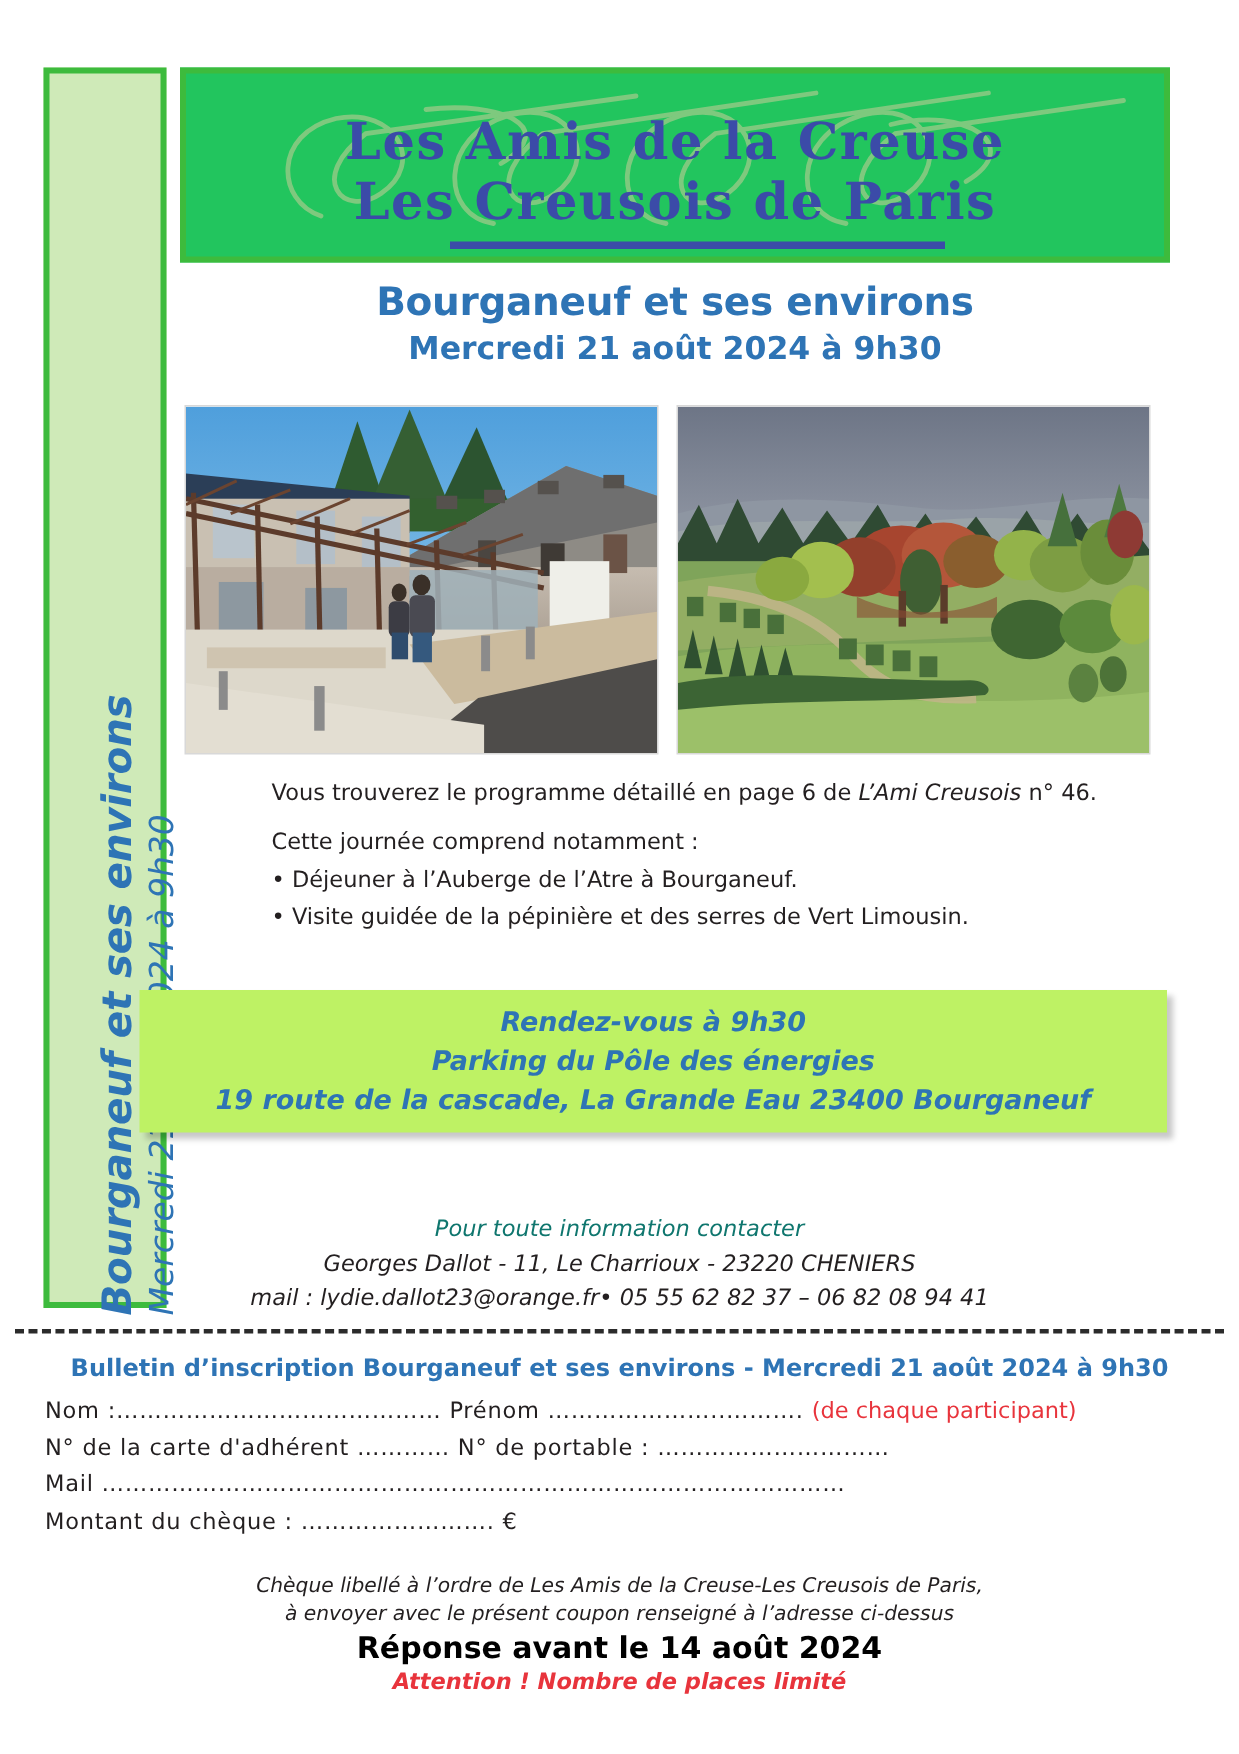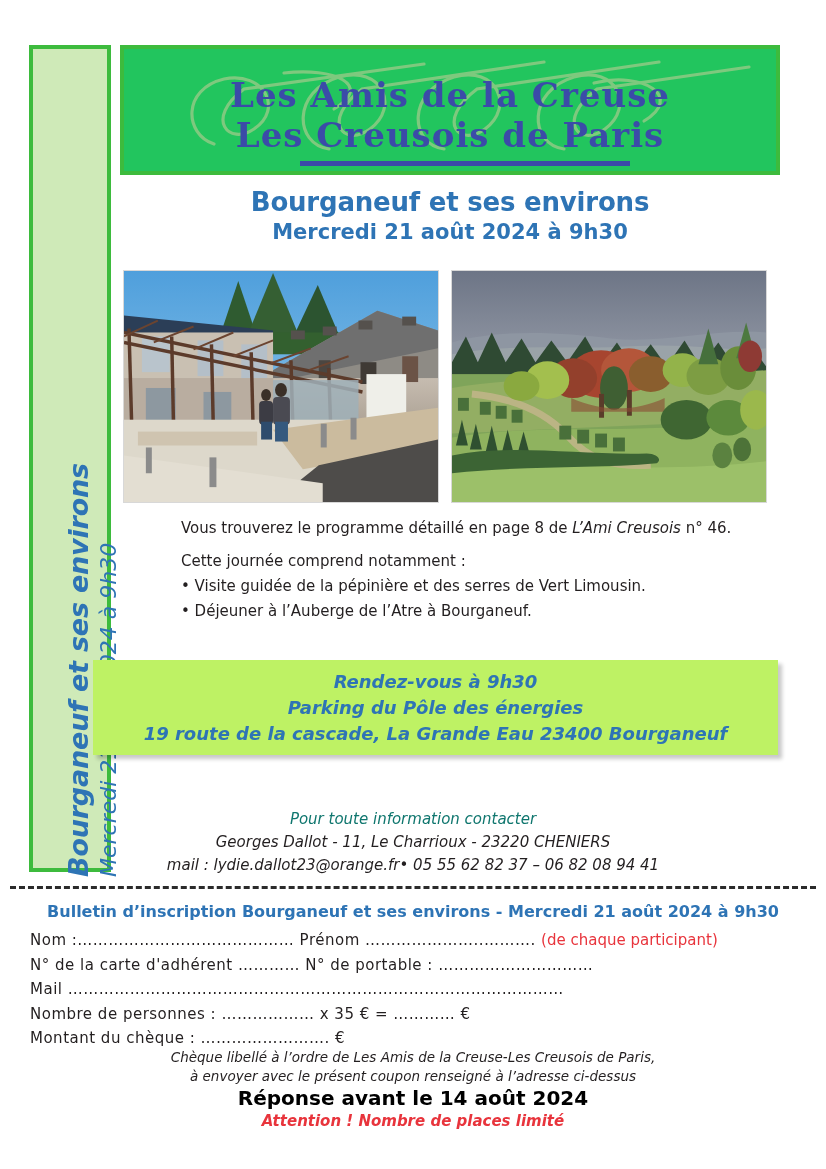--- a/index.html
+++ b/index.html
@@ -350,25 +350,25 @@
           <path d="M66 184 L72 162 L78 184 Z"></path>
         </g>
         <path d="M0 186 C60 174, 130 186, 196 184 C206 184, 212 190, 206 194 C140 200, 70 196, 0 204 Z" fill="#3c6434"></path>
         <ellipse cx="272" cy="186" rx="10" ry="13" fill="#5b8240"></ellipse>
         <ellipse cx="292" cy="180" rx="9" ry="12" fill="#4d7338"></ellipse>
       </svg>
     </div>
   </div>
 
   <div class="body-text">
-    <div class="bt-p"><span>Vous trouverez le programme détaillé en page 8 de </span><span class="ital">L’Ami Creusois</span><span> n° 46.</span></div>
+    <div class="bt-p"><span>Vous trouverez le programme détaillé en page 6 de </span><span class="ital">L’Ami Creusois</span><span> n° 46.</span></div>
     <div class="bt-gap"></div>
     <div class="bt-p">Cette journée comprend notamment :</div>
+    <div class="bt-p">• Déjeuner à l’Auberge de l’Atre à Bourganeuf.</div>
     <div class="bt-p">• Visite guidée de la pépinière et des serres de Vert Limousin.</div>
-    <div class="bt-p">• Déjeuner à l’Auberge de l’Atre à Bourganeuf.</div>
   </div>
 
   <div class="rdv-box">
     <div class="rdv-line">Rendez-vous à 9h30</div>
     <div class="rdv-line">Parking du Pôle des énergies</div>
     <div class="rdv-line">19 route de la cascade, La Grande Eau 23400 Bourganeuf</div>
   </div>
 
   <div class="contact">
     <div class="ct-head">Pour toute information contacter</div>
@@ -377,21 +377,20 @@
   </div>
 
   <div class="cutline"></div>
 
   <div class="bulletin-title">Bulletin d’inscription Bourganeuf et ses environs - Mercredi 21 août 2024 à 9h30</div>
 
   <div class="form">
     <div class="form-row"><span class="dots">Nom :…………………………………… Prénom …………………..………. </span><span class="red">(de chaque participant)</span></div>
     <div class="form-row"><span class="dots">N° de la carte d'adhérent ………… N° de portable : …………………………</span></div>
     <div class="form-row"><span class="dots">Mail ……………………………………………………………………………………</span></div>
-    <div class="form-row"><span class="dots">Nombre de personnes : ……………… x 35    € = …………   €</span></div>
     <div class="form-row"><span class="dots">Montant du chèque : …………………….          €</span></div>
   </div>
 
   <div class="footer">
     <div class="ft-ital">Chèque libellé à l’ordre de Les Amis de la Creuse-Les Creusois de Paris,</div>
     <div class="ft-ital">à envoyer avec le présent coupon renseigné à l’adresse ci-dessus</div>
     <div class="ft-blue">Réponse avant le 14 août 2024</div>
     <div class="ft-red">Attention ! Nombre de places limité</div>
   </div>
 

